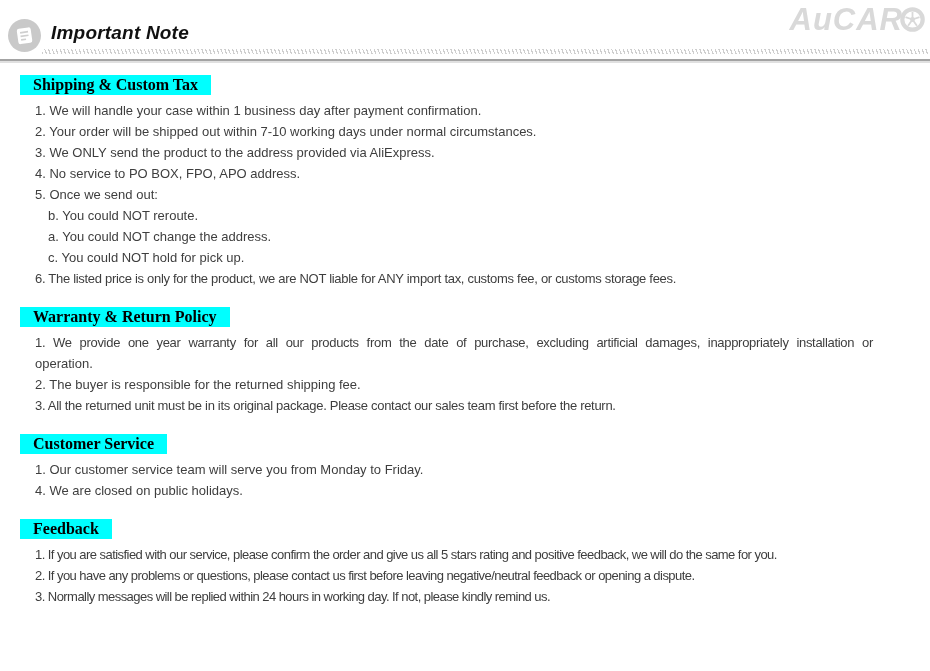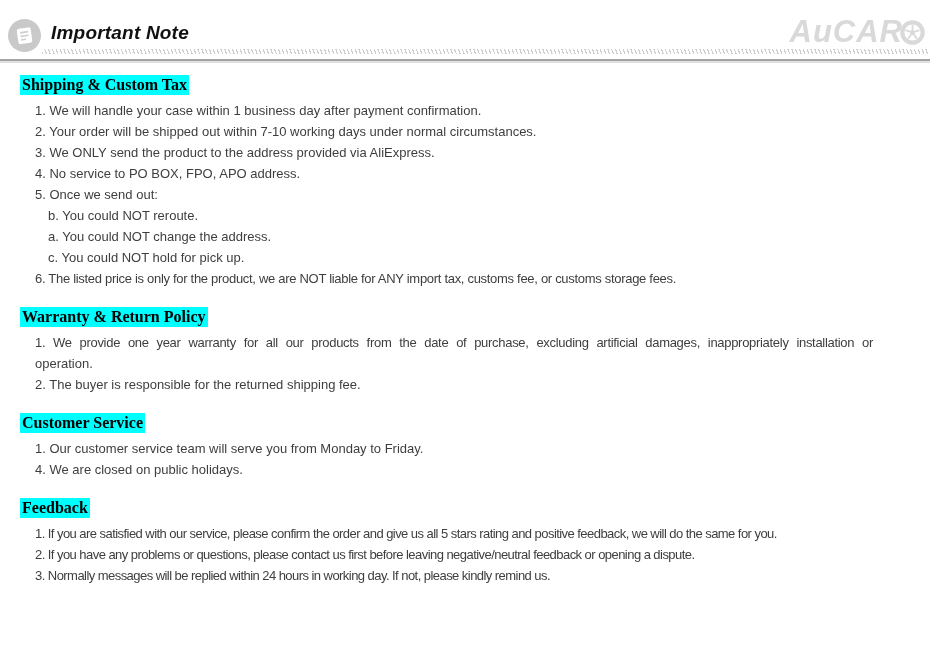--- a/index.html
+++ b/index.html
@@ -25,43 +25,43 @@
   }
   .dotted-rule{
     position:absolute;left:42px;right:2px;top:49px;height:5px;
     background:repeating-linear-gradient(
       70deg,
       #c6c6c6 0px,#c6c6c6 1.2px,
       transparent 1.2px,transparent 3.6px);
     opacity:.85;
   }
   .logo{
-    position:absolute;right:4px;top:14px;
-    display:flex;align-items:flex-end;
+    position:absolute;right:4px;top:2px;
+    display:flex;align-items:flex-start;
     color:var(--logo-gray);
   }
   .logo-text{
     font-style:italic;font-weight:bold;font-size:31px;
     letter-spacing:1px;
     font-family:"Liberation Sans",sans-serif;
   }
   .logo-wheel{margin-left:-4px;margin-top:4px;}
   .header-rule{
     position:absolute;left:0;right:0;top:59px;height:4px;
     background:linear-gradient(to bottom,#a3a3a3 0 55%,#e0e0e0 55% 100%);
   }
   
   .content{padding:12px 24px 0 20px;}
   .sec{margin-bottom:18px;}
   .sec-heading{
     display:inline-block;margin:0 0 5px 0;
     font-family:"Liberation Serif",serif;
     font-weight:bold;font-size:16px;line-height:18px;color:#000;
     background:var(--hl);
-    padding:1px 2px;
+    padding:1px 13px;
   }
   .line{
     font-size:13px;line-height:21px;color:var(--body-text);
     padding-left:15px;
   }
   .ind2{padding-left:28px;}
   .cond{letter-spacing:-0.55px;}
   .mild{letter-spacing:-0.3px;}
   .just{width:838px;text-align:justify;text-align-last:justify;}
 </style>
@@ -122,20 +122,21 @@
           <div class="line mild">6. The listed price is only for the product, we are NOT liable for ANY import tax, customs fee, or customs storage fees.</div>
         </div>
     </div>
 
     <div class="sec">
       <h2 class="sec-heading">Warranty &amp; Return Policy</h2>
       <div>
           <div class="line mild just">1. We provide one year warranty for all our products from the date of purchase, excluding artificial damages, inappropriately installation or</div>
           <div class="line">operation.</div>
           <div class="line">2. The buyer is responsible for the returned shipping fee.</div>
+          <div class="line mild">3. All the returned unit must be in its original package. Please contact our sales team first before the return.</div>
         </div>
     </div>
 
     <div class="sec">
       <h2 class="sec-heading">Customer Service</h2>
       <div>
           <div class="line">1. Our customer service team will serve you from Monday to Friday.</div>
           <div class="line">4. We are closed on public holidays.</div>
         </div>
     </div>

